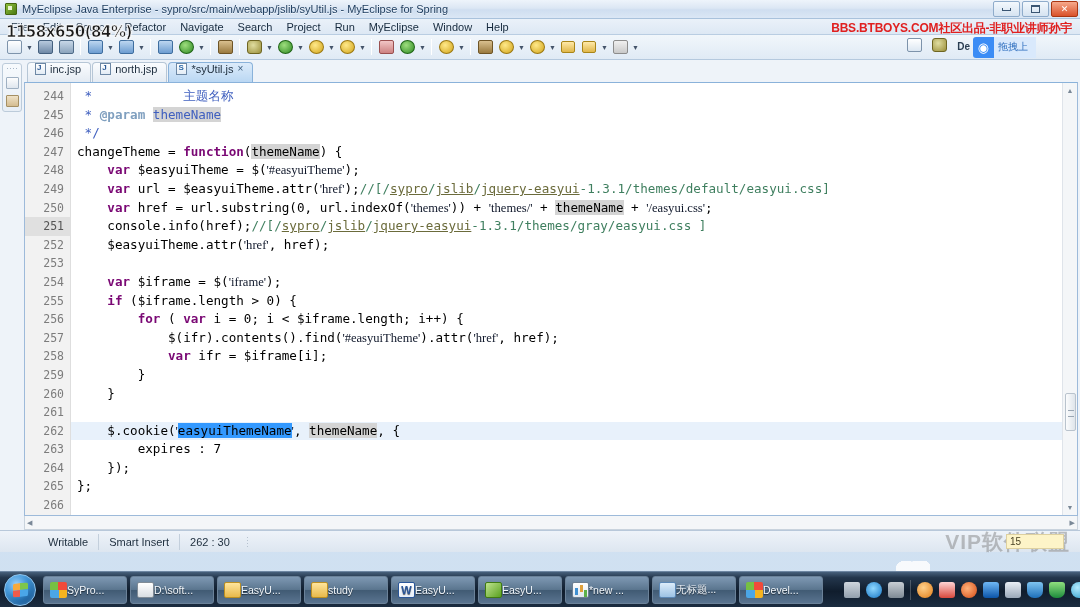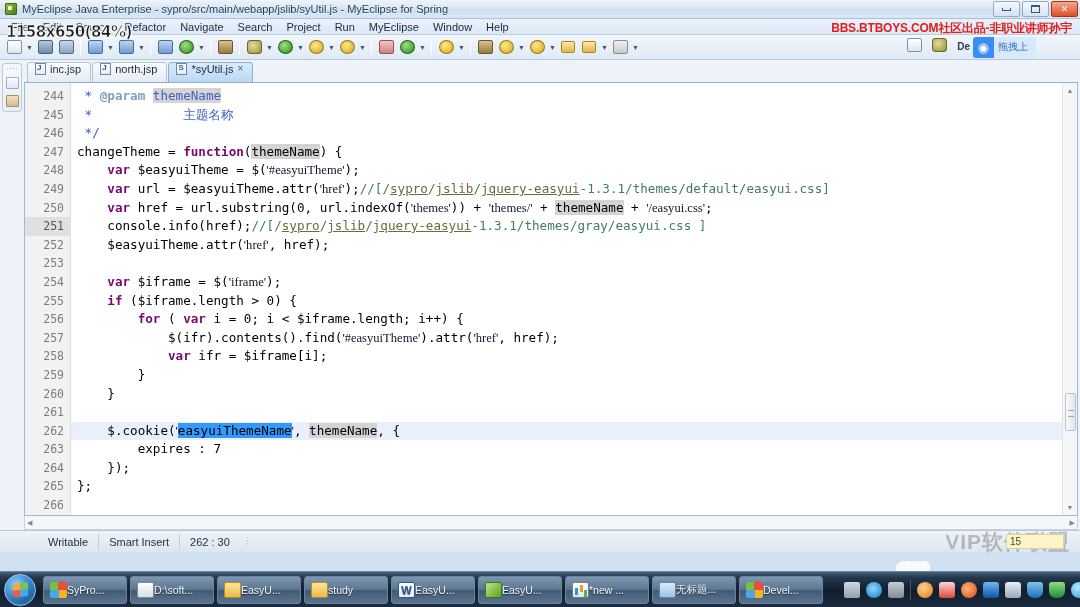--- a/index.html
+++ b/index.html
@@ -528,22 +528,22 @@
             <div class="ln">260</div>
             <div class="ln">261</div>
             <div class="ln">262</div>
             <div class="ln">263</div>
             <div class="ln">264</div>
             <div class="ln">265</div>
             <div class="ln">266</div>
             <div class="ln">267</div>
           </div>
         <div class="codecol" id="codecol">
+            <div class="cline"> <span class="cmt-doc">*            主题名称</span></div>
             <div class="cline"> <span class="cmt-doc">* </span><span class="cmt-tag">@param</span><span class="cmt-doc"> </span><span class="cmt-doc occ">themeName</span></div>
-            <div class="cline"> <span class="cmt-doc">*            主题名称</span></div>
             <div class="cline"> <span class="cmt-doc">*/</span></div>
             <div class="cline">changeTheme = <span class="kw">function</span>(<span class="occ">themeName</span>) {</div>
             <div class="cline">    <span class="kw">var</span> $easyuiTheme = $(<span class="str">'#easyuiTheme'</span>);</div>
             <div class="cline">    <span class="kw">var</span> url = $easyuiTheme.attr(<span class="str">'href'</span>);<span class="cmt">//[/<span class="lnk">sypro</span>/<span class="lnk">jslib</span>/<span class="lnk">jquery-easyui</span>-1.3.1/themes/default/easyui.css]</span></div>
             <div class="cline">    <span class="kw">var</span> href = url.substring(0, url.indexOf(<span class="str">'themes'</span>)) + <span class="str">'themes/'</span> + <span class="occ">themeName</span> + <span class="str">'/easyui.css'</span>;</div>
             <div class="cline">    console.info(href);<span class="cmt">//[/<span class="lnk">sypro</span>/<span class="lnk">jslib</span>/<span class="lnk">jquery-easyui</span>-1.3.1/themes/gray/easyui.css ]</span></div>
             <div class="cline">    $easyuiTheme.attr(<span class="str">'href'</span>, href);</div>
             <div class="cline">&nbsp;</div>
             <div class="cline">    <span class="kw">var</span> $iframe = $(<span class="str">'iframe'</span>);</div>
             <div class="cline">    <span class="kw">if</span> ($iframe.length &gt; 0) {</div>

